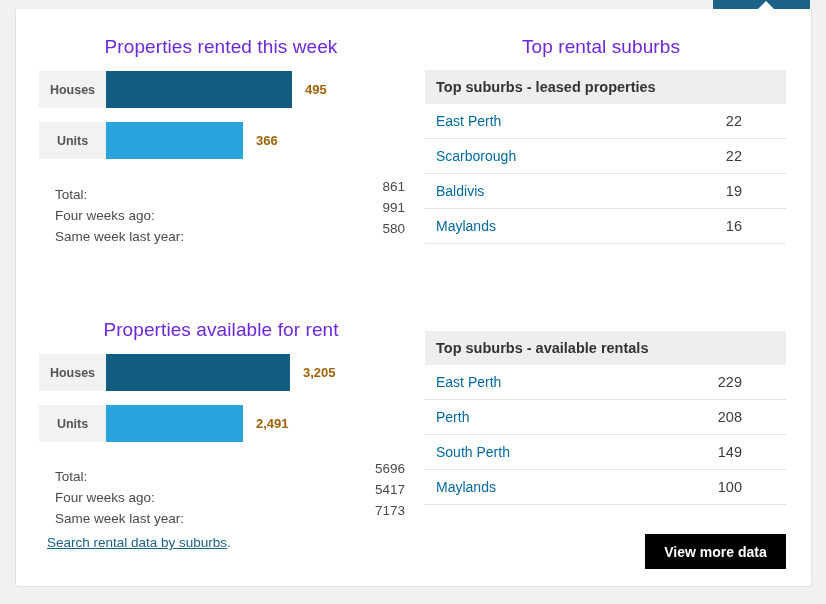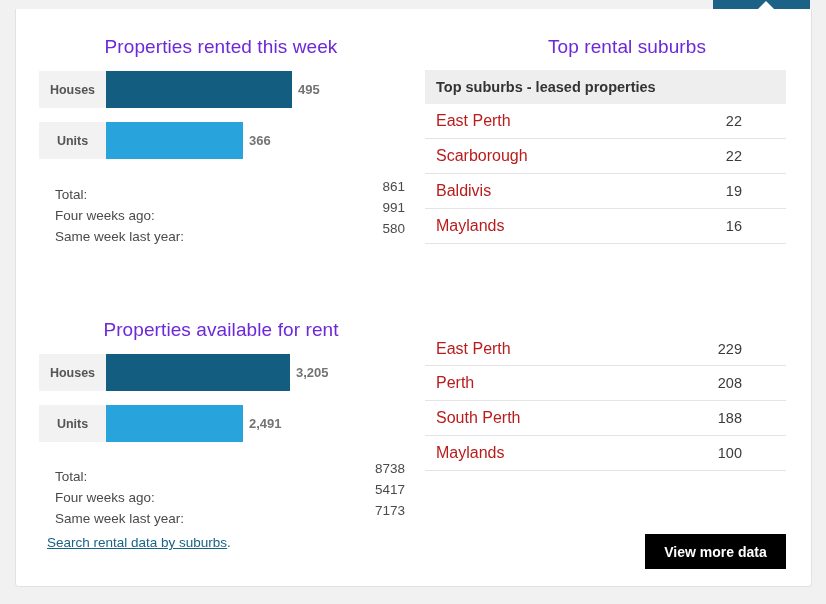--- a/index.html
+++ b/index.html
@@ -40,21 +40,21 @@
   
   .panel-title {
     position: absolute;
     font-size: 19px;
     font-weight: 400;
     color: #6d28d9;
     letter-spacing: 0.1px;
     white-space: nowrap;
   }
   #title-rented    { left: 0px; top: 27px; width: 410px; text-align: center; }
-  #title-suburbs   { left: 412px; top: 27px; width: 398px; text-align: center; }
+  #title-suburbs   { left: 386px; top: 27px; width: 398px; text-align: center; }
   #title-available { left: 0px; top: 310px; width: 410px; text-align: center; }
 
   
   .chart { position: absolute; left: 23px; width: 360px; text-align: center; }
   #chart-rented    { top: 62px; }
   #chart-available { top: 345px; }
 
   .bar-row { position: relative; height: 37px; margin-bottom: 14px; }
   .bar-label {
     position: absolute; left: 0; top: 0;
@@ -65,23 +65,23 @@
   }
   .bar-fill {
     position: absolute; left: 67px; top: 0;
     height: 37px;
   }
   .bar-fill.houses { background: #135e80; }
   .bar-fill.units  { background: #28a3dc; }
   .bar-value {
     position: absolute; top: 0; height: 37px;
     display: flex; align-items: center;
-    font-size: 13px; font-weight: bold; color: #737373;
+    font-size: 13px; font-weight: bold; color: #a16207;
     white-space: nowrap;
-    padding-left: 6px;
+    padding-left: 13px;
   }
 
   
   .summary { position: absolute; left: 23px; width: 366px; }
   #summary-rented    { top: 170px; }
   #summary-available { top: 452px; }
   .sum-row {
     position: relative;
     height: 21px;
     font-size: 13.5px;
@@ -114,21 +114,21 @@
   }
   .tbl-row {
     position: relative;
     height: 35px;
     border-bottom: 1px solid #e4e4e4;
     display: flex; align-items: center;
   }
   .tbl-row:first-of-type { border-top: 1px solid #ffffff; }
   .tbl-name {
     position: absolute; left: 11px;
-    font-size: 16px; color: #b91c1c;
+    font-size: 14px; color: #0369a1;
   }
   .tbl-val {
     position: absolute; right: 44px;
     font-size: 14.5px; color: #3c3c3c;
   }
 
   
   .btn-more {
     position: absolute; left: 629px; top: 525px;
     width: 141px; height: 35px;
@@ -193,21 +193,21 @@
         <div class="bar-row">
           <div class="bar-label">Units</div>
           <div class="bar-fill units" style="width:137px"></div>
           <div class="bar-value" style="left:204px">2,491</div>
         </div>
       </div>
 
       <div class="summary" id="summary-available">
         <div class="sum-row">
           <span class="sum-label">Total:</span>
-          <span class="sum-val">8738</span>
+          <span class="sum-val">5696</span>
         </div>
         <div class="sum-row">
           <span class="sum-label">Four weeks ago:</span>
           <span class="sum-val">5417</span>
         </div>
         <div class="sum-row">
           <span class="sum-label">Same week last year:</span>
           <span class="sum-val">7173</span>
         </div>
       </div>
@@ -232,31 +232,32 @@
           <span class="tbl-name">Baldivis</span>
           <span class="tbl-val">19</span>
         </div>
         <div class="tbl-row">
           <span class="tbl-name">Maylands</span>
           <span class="tbl-val">16</span>
         </div>
       </div>
 
       <div class="tbl" id="tbl-available">
+        <div class="tbl-head">Top suburbs - available rentals</div>
         <div class="tbl-row">
           <span class="tbl-name">East Perth</span>
           <span class="tbl-val">229</span>
         </div>
         <div class="tbl-row">
           <span class="tbl-name">Perth</span>
           <span class="tbl-val">208</span>
         </div>
         <div class="tbl-row">
           <span class="tbl-name">South Perth</span>
-          <span class="tbl-val">188</span>
+          <span class="tbl-val">149</span>
         </div>
         <div class="tbl-row">
           <span class="tbl-name">Maylands</span>
           <span class="tbl-val">100</span>
         </div>
       </div>
 
       <button class="btn-more">View more data</button>
 
     </div>

